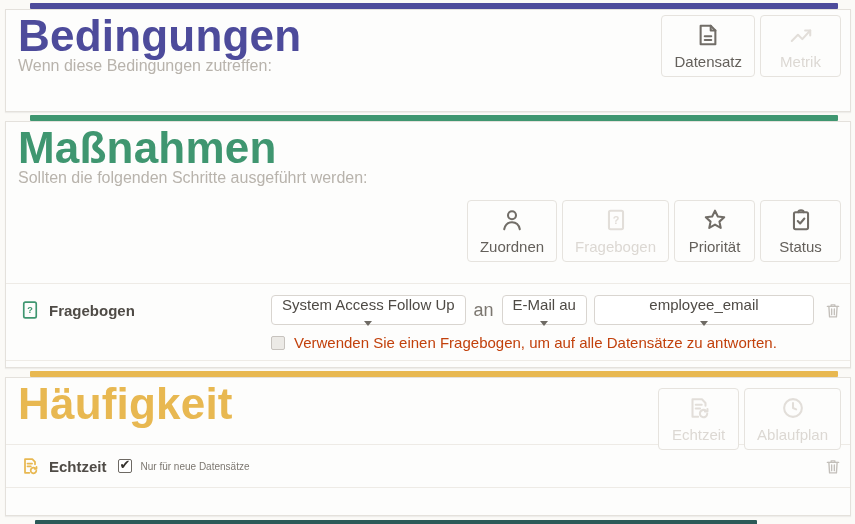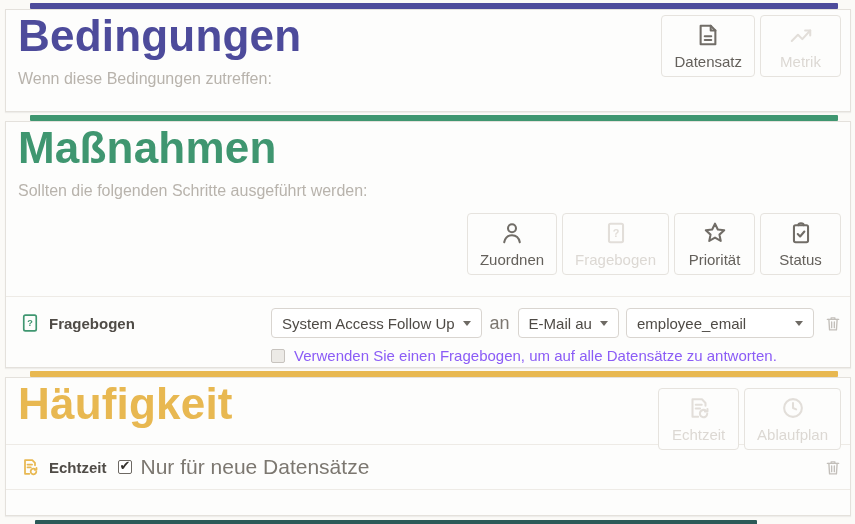--- a/index.html
+++ b/index.html
@@ -22,21 +22,21 @@
   }
   .card.c1 { height:103px; }
   .card.c2 { height:247px; }
   .card.c3 { height:139px; }
 
   .card-head { padding:8px 10px 0 12px; }
   .section-title { font-size:44px; font-weight:bold; line-height:36px; letter-spacing:.2px; }
   .section-title.conditions { color:var(--accent-conditions); }
   .section-title.actions    { color:var(--accent-actions); }
   .section-title.frequency  { color:var(--accent-frequency); }
-  .section-subtitle { font-size:16px; color:#b8b3ac; margin-top:16px; }
+  .section-subtitle { font-size:16px; color:#b8b3ac; margin-top:3px; }
 
   .tile-group { position:absolute; top:5px; right:9px; display:flex; gap:5px; }
   .tile-group.freq { top:10px; }
   .tile-btn {
     display:flex; flex-direction:column; align-items:center; justify-content:center; gap:5px;
     min-width:81px; height:62px; padding:0 12px;
     background:#fdfdfc; border:1px solid #e6e3de; border-radius:4px;
     color:#64605b; font-size:15px; cursor:pointer; font-family:inherit;
   }
   .tile-btn .tile-icon { width:26px; height:26px; color:#716d67; }
@@ -55,44 +55,44 @@
                font-weight:bold; color:#4f4b46; font-size:15px; }
   .row-icon { width:20px; height:22px; }
   .row-icon.green { color:var(--accent-actions); }
   .row-icon.gold  { color:var(--accent-frequency); }
   .row-main { flex:1; min-width:0; }
 
   .selects-line { display:flex; align-items:center; gap:7px; }
   .select {
     height:30px; background:#fff; border:1px solid #d9d5d0; border-radius:4px;
     display:inline-flex; align-items:center; gap:8px; padding:0 10px;
-    font-size:15px; color:#4e4a45; cursor:pointer; white-space:nowrap;
+    font-size:15px; color:#4e4a45; cursor:pointer; white-space:nowrap;flex-direction:column;
   }
   .select.grow { flex:1; justify-content:space-between; }
   .caret { width:0; height:0; border-left:4px solid transparent; border-right:4px solid transparent;
            border-top:5px solid #6e6a64; flex:0 0 auto; }
   .connector { font-size:18px; color:#7c7770; padding:0 1px; }
 
   .checkbox-line { margin-top:9px; display:flex; align-items:center; gap:9px;
-                   color:#8b5cf6; font-size:15px; }
+                   color:#c2410c; font-size:15px; }
   .checkbox { width:14px; height:14px; border:1px solid #c7c3be; background:#eceae6;
               border-radius:2px; position:relative; flex:0 0 auto; cursor:pointer; }
   .checkbox.checked { background:#fff; border-color:#6d6963; }
   .checkbox.checked::after { content:"\2714"; position:absolute; left:1px; top:-3px;
                              font-size:13px; font-weight:bold; color:#34312d; }
 
   .trash-btn { margin-left:10px; margin-top:6px; width:18px; height:19px; color:#c3bfba;
                background:none; border:none; cursor:pointer; flex:0 0 auto; }
 
   .freq-row {
     margin-top:22px; border-top:1px solid #eeebe6; border-bottom:1px solid #eeebe6;
     padding:10px 8px 10px 14px; display:flex; align-items:center; gap:9px;
   }
   .freq-row .row-title { font-weight:bold; color:#4f4b46; font-size:15px; margin-right:2px; }
-  .freq-row .cb-label { color:#7c7770; font-size:21px; }
+  .freq-row .cb-label { color:#7c7770; font-size:10px; }
   .freq-row .spacer { flex:1; }
   .freq-row .trash-btn { margin-top:0; }
 </style>
 </head>
 <body>
 
 <div class="page">
 
   <div class="accent-bar conditions"></div>
   <section class="card c1">

